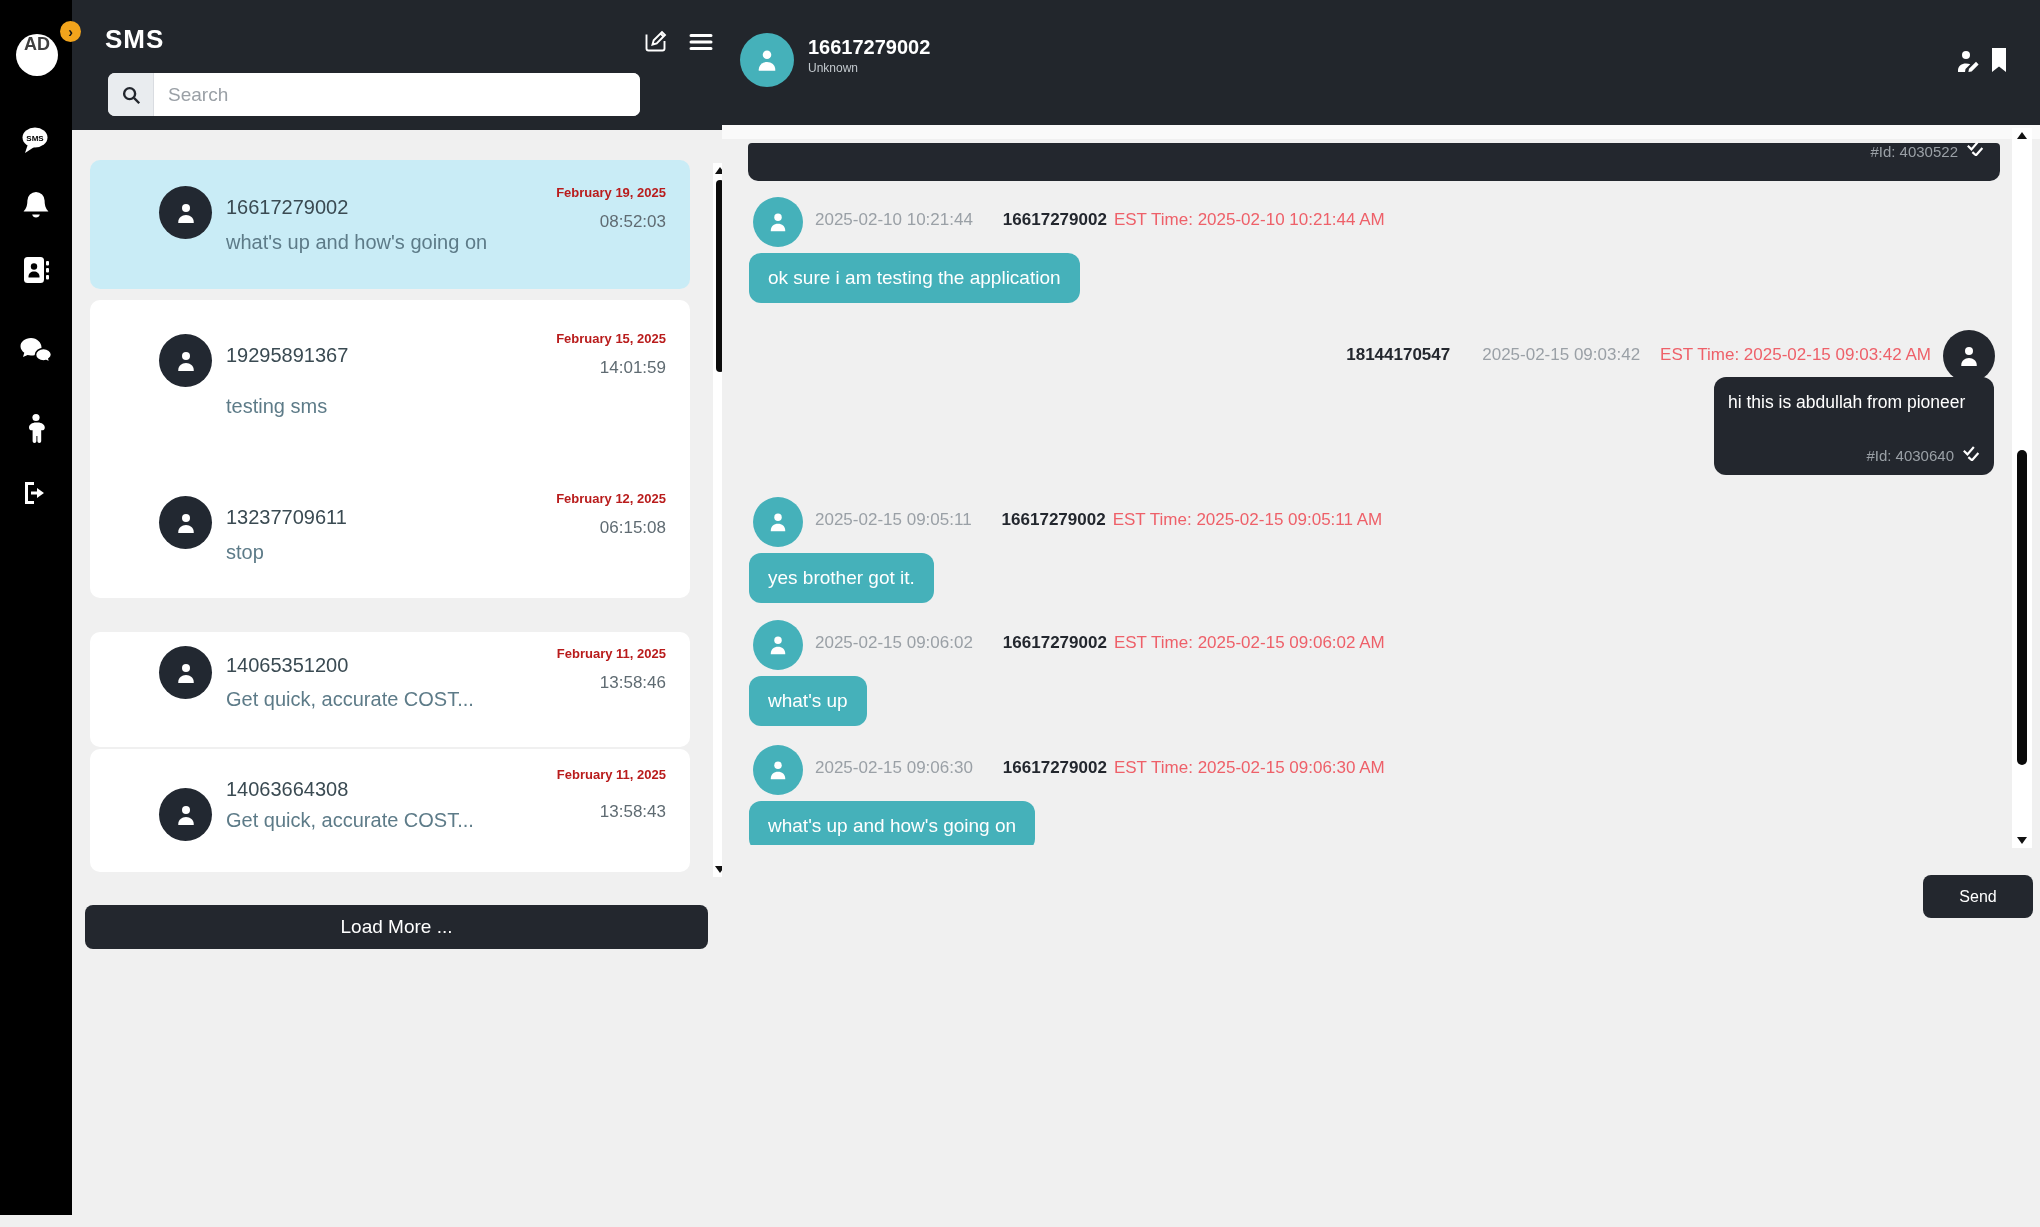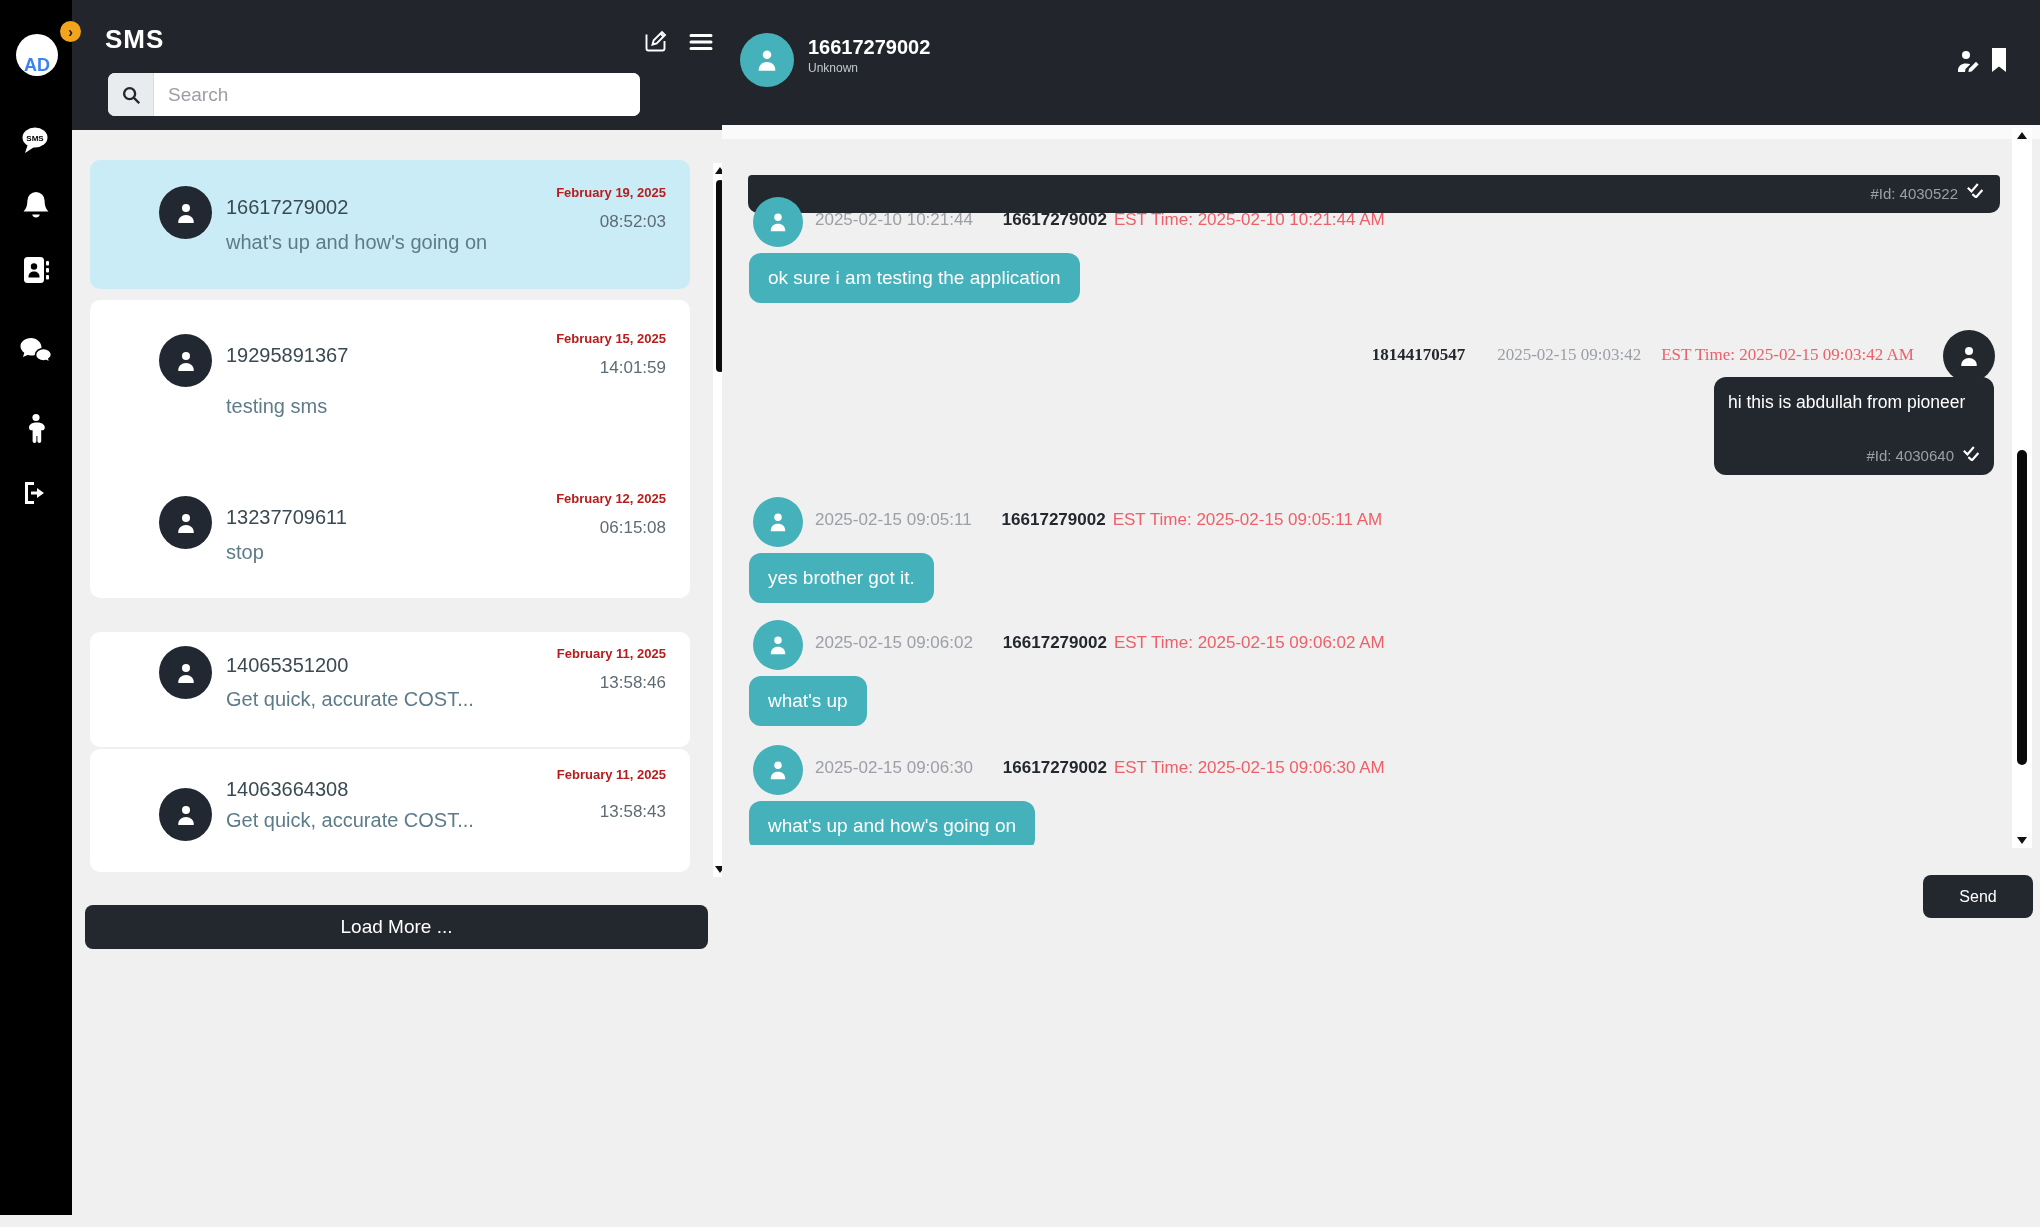--- a/index.html
+++ b/index.html
@@ -3,22 +3,22 @@
 <meta charset="utf-8">
 <style>
   * { margin:0; padding:0; box-sizing:border-box; }
   html,body { width:2040px; height:1227px; overflow:hidden; background:#f0f0f0;
               font-family:"Liberation Sans", sans-serif; }
   .app { position:relative; width:2040px; height:1227px; background:#f0f0f0; }
 
   
   .rail { position:absolute; left:0; top:0; width:72px; height:1215px; background:#000; }
   .rail-avatar { position:absolute; left:16px; top:34px; width:42px; height:42px; border-radius:50%;
-                 background:#fff; display:flex; align-items:flex-end; justify-content:center;
-                 color:#3b82f6; font-size:18px; font-weight:700; cursor:pointer; }
+                 background:#fff; display:flex; align-items:flex-start; justify-content:center;
+                 color:#404040; font-size:18px; font-weight:700; cursor:pointer; }
   .rail-badge { position:absolute; left:60px; top:21px; width:21px; height:21px; border-radius:50%;
                 background:#f2a41c; color:#151515; display:flex; align-items:center; justify-content:center;
                 font-size:14px; font-weight:700; z-index:6; cursor:pointer; }
   .rail-icon { position:absolute; left:50%; transform:translateX(-50%); width:32px; height:32px;
                display:flex; align-items:center; justify-content:center; cursor:pointer; }
   .ri-1{top:126px}.ri-2{top:192px}.ri-3{top:256px}.ri-4{top:337px}.ri-5{top:414px}.ri-6{top:479px}
 
   
   .panel { position:absolute; left:72px; top:0; width:650px; height:1227px; background:#f0f0f0; }
   .panel-header { position:absolute; left:0; top:0; width:650px; height:130px; background:#22262c; }
@@ -73,38 +73,38 @@
   .chat-status { position:absolute; left:86px; top:61px; color:#c2c8cd; font-size:12px; }
   .icon-person-edit { position:absolute; right:57px; top:49px; width:27px; height:24px; cursor:pointer; }
   .icon-bookmark    { position:absolute; right:33px; top:47px; width:16px; height:26px; cursor:pointer; }
 
   .chat-body { position:absolute; left:0; top:125px; width:1318px; height:1102px; background:#f0f0f0; }
   .chat-top-strip { position:absolute; left:0; top:0; width:1318px; height:14px; background:#fafafa; }
   .messages { position:absolute; left:0; top:14px; width:1318px; height:706px; overflow:hidden; }
 
   .msg-partial { position:absolute; left:26px; top:4px; width:1252px; height:38px; background:#23272e;
                  border-radius:4px 4px 10px 10px; display:flex; align-items:flex-end; justify-content:flex-end;
-                 padding:0 14px 11px 0;margin-top:32px; }
+                 padding:0 14px 21px 0; }
   .id-label { color:#9aa0a6; font-size:15px; margin-right:8px; }
   .msg-in  { position:absolute; left:0; width:1200px; }
   .m1{top:58px}.m3{top:358px}.m4{top:481px}.m5{top:606px}
   .in-avatar { position:absolute; left:31px; top:0; width:50px; height:50px; border-radius:50%;
                background:#45b1ba; display:flex; align-items:center; justify-content:center; }
   .in-meta { position:absolute; left:93px; top:13px; display:flex; align-items:center; white-space:nowrap; }
   .meta-time { color:#9aa0a6; font-size:17px; }
   .meta-number { color:#23272e; font-size:17px; font-weight:700; margin-left:30px; }
   .meta-est { color:#ee6069; font-size:17px; margin-left:7px; }
   .in-bubble { position:absolute; left:27px; top:56px; height:50px; background:#45b1ba; color:#fff;
                font-size:19px; border-radius:12px; display:inline-flex; align-items:center;
                padding:0 19px; white-space:nowrap; }
 
   .msg-out { position:absolute; right:45px; top:191px; width:700px; height:250px; }
   .out-avatar { position:absolute; right:0; top:0; width:52px; height:52px; border-radius:50%;
                 background:#23272e; display:flex; align-items:center; justify-content:center; }
-  .out-meta { position:absolute; right:81px; top:15px; display:flex; white-space:nowrap;font-family:Liberation Serif, serif; }
+  .out-meta { position:absolute; right:64px; top:15px; display:flex; white-space:nowrap; }
   .out-meta .meta-time { margin-left:32px; }
   .out-meta .meta-est { margin-left:20px; }
   .out-bubble { position:absolute; right:1px; top:47px; width:280px; height:98px; background:#23272e;
                 border-radius:12px; color:#fff; font-size:17.5px; padding:15px 14px; white-space:nowrap; }
   .out-bubble-id { position:absolute; right:12px; bottom:9px; display:flex; align-items:center; }
 
   .chat-scrollbar { position:absolute; right:8px; top:3px; width:20px; height:720px; background:#fff; }
   .chat-scroll-thumb { position:absolute; left:5px; top:322px; width:10px; height:315px; background:#0a0a0a;
                        border-radius:5px; cursor:pointer; }
   .send-btn { position:absolute; left:1201px; top:750px; width:110px; height:43px; background:#23272e;

